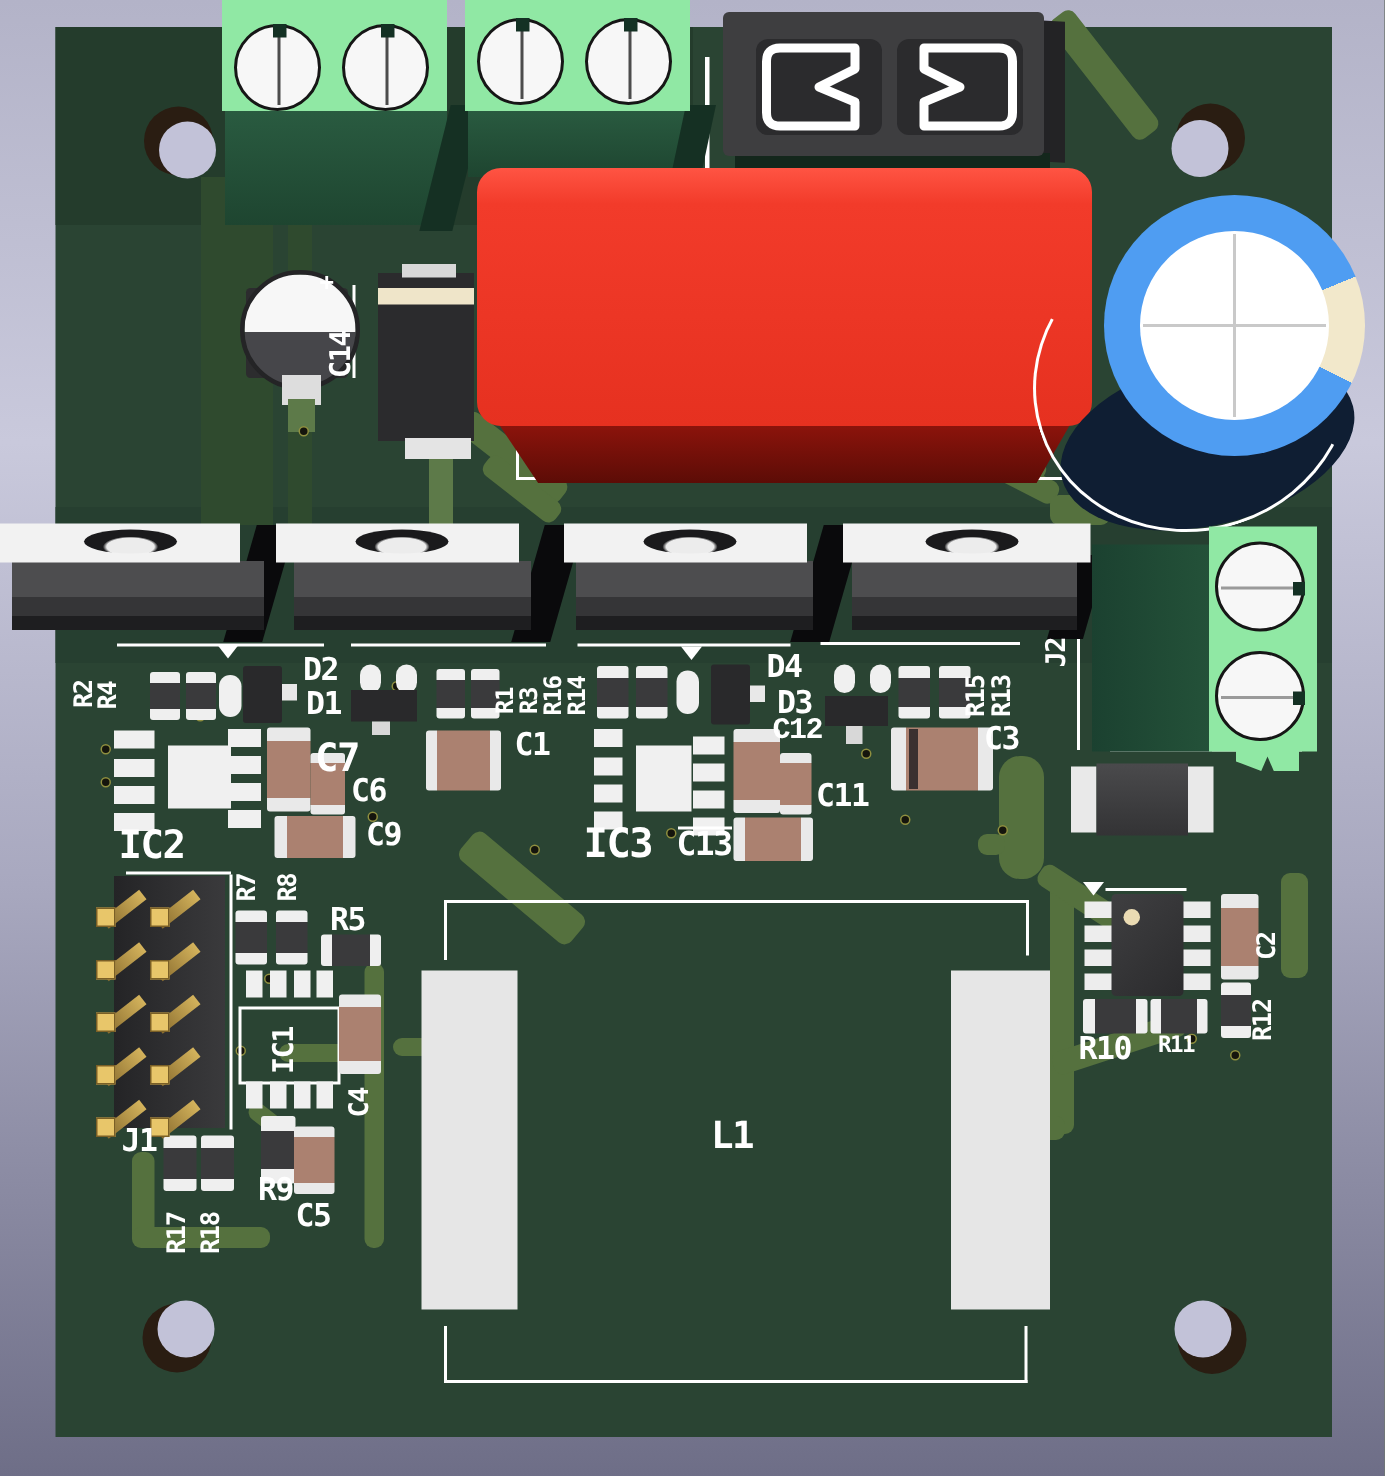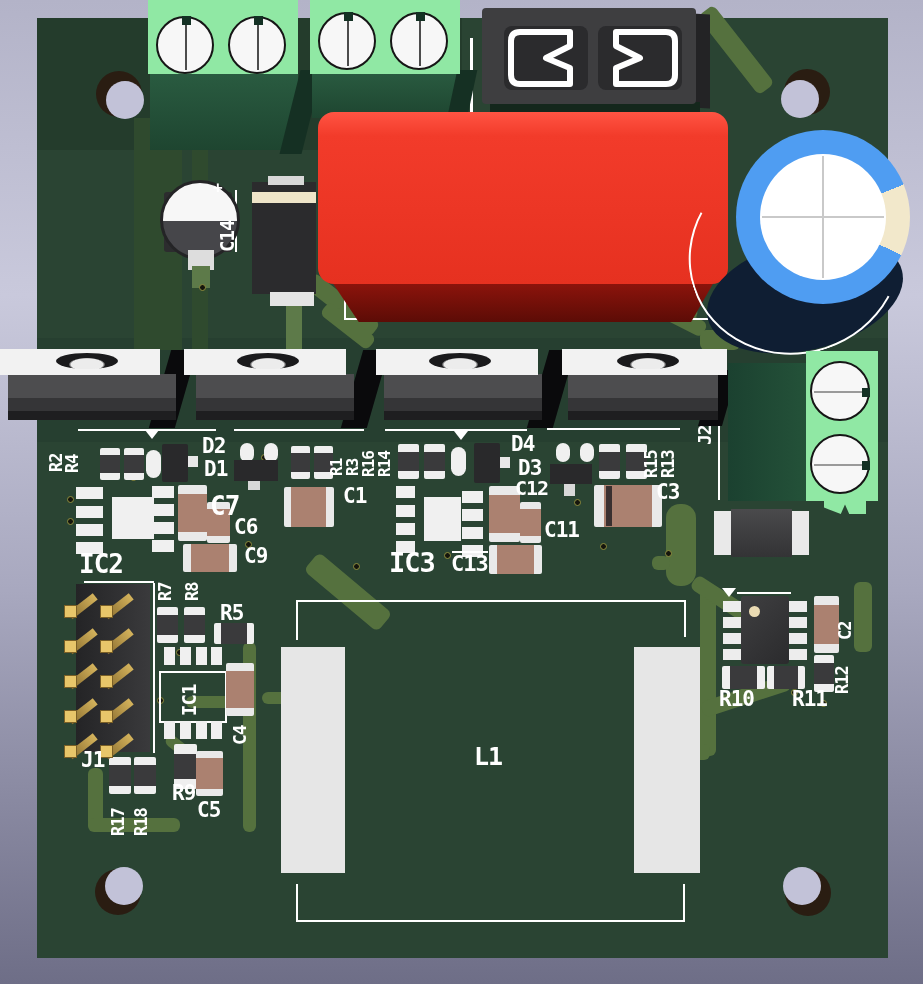--- a/index.html
+++ b/index.html
@@ -335,35 +335,35 @@
   <div class="lbl" style="left:79px;top:551px;font-size:26px;">IC2</div>
   <div class="vlbl" style="left:329px;top:476px;font-size:16px;">R1</div>
   <div class="vlbl" style="left:345px;top:476px;font-size:16px;">R3</div>
   <div class="vlbl" style="left:361px;top:477px;font-size:16px;">R16</div>
   <div class="vlbl" style="left:377px;top:477px;font-size:16px;">R14</div>
   <div class="lbl" style="left:343px;top:486px;font-size:21px;">C1</div>
   <div class="lbl" style="left:389px;top:549px;font-size:27px;">IC3</div>
   <div class="lbl" style="left:451px;top:553px;font-size:22px;">C13</div>
   <div class="lbl" style="left:511px;top:434px;font-size:21px;">D4</div>
   <div class="lbl" style="left:518px;top:458px;font-size:21px;">D3</div>
-  <div class="lbl" style="left:515px;top:478px;font-size:20px;">C12</div>
+  <div class="lbl" style="left:515px;top:478px;font-size:20px;font-family:Liberation Mono, monospace;">C12</div>
   <div class="lbl" style="left:544px;top:520px;font-size:21px;">C11</div>
   <div class="vlbl" style="left:643px;top:478px;font-size:17px;">R15</div>
   <div class="vlbl" style="left:660px;top:478px;font-size:17px;">R13</div>
   <div class="lbl" style="left:656px;top:482px;font-size:21px;">C3</div>
   <div class="vlbl" style="left:696px;top:445px;font-size:18px;">J2</div>
   <div class="vlbl" style="left:157px;top:601px;font-size:17px;">R7</div>
   <div class="vlbl" style="left:184px;top:601px;font-size:17px;">R8</div>
   <div class="lbl" style="left:220px;top:603px;font-size:21px;">R5</div>
   <div class="vlbl" style="left:180px;top:716px;font-size:19px;">IC1</div>
   <div class="vlbl" style="left:231px;top:745px;font-size:18px;">C4</div>
   <div class="lbl" style="left:81px;top:750px;font-size:21px;">J1</div>
   <div class="vlbl" style="left:110px;top:836px;font-size:17px;">R17</div>
   <div class="vlbl" style="left:133px;top:836px;font-size:17px;">R18</div>
   <div class="lbl" style="left:172px;top:783px;font-size:21px;">R9</div>
   <div class="lbl" style="left:197px;top:800px;font-size:21px;">C5</div>
   <div class="lbl" style="left:474px;top:744px;font-size:25px;">L1</div>
   <div class="lbl" style="left:719px;top:689px;font-size:21px;">R10</div>
-  <div class="lbl" style="left:792px;top:689px;font-size:21px;">R11</div>
+  <div class="lbl" style="left:772px;top:689px;font-size:15px;">R11</div>
   <div class="vlbl" style="left:834px;top:694px;font-size:17px;">R12</div>
   <div class="vlbl" style="left:837px;top:640px;font-size:17px;">C2</div>
 
 </div>
 
 </body></html>

